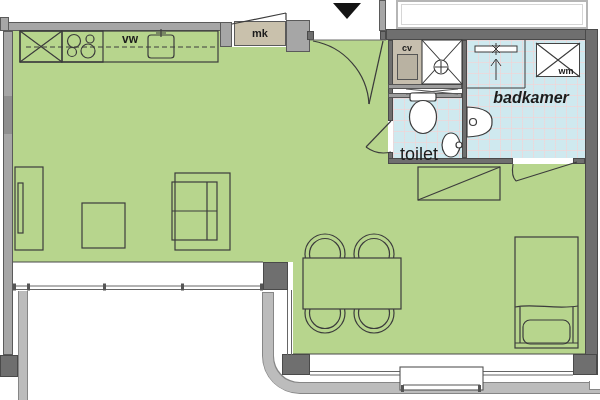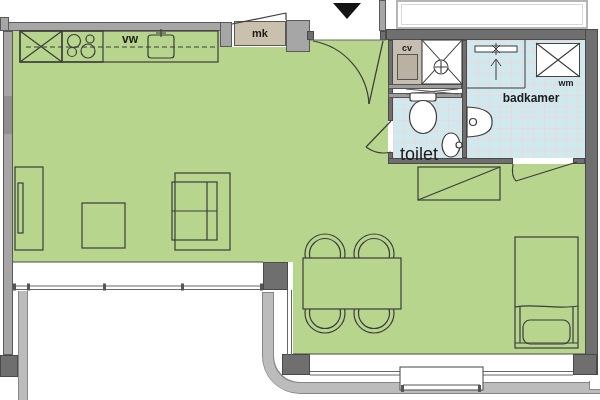--- a/index.html
+++ b/index.html
@@ -191,20 +191,20 @@
     <g>
       <path d="M293,354 H585" stroke="#4a4a4a" stroke-width="1.2"></path>
       <path d="M310,371.5 H573 M310,375 H573" stroke="#666" stroke-width="1"></path>
       <rect x="400" y="367" width="83" height="23" fill="#fff" stroke="#555" stroke-width="1.1"></rect>
       <path d="M403,385 H480" stroke="#555" stroke-width="1"></path>
       <rect x="401" y="385" width="3" height="7" fill="#555"></rect>
       <rect x="478" y="385" width="3" height="7" fill="#555"></rect>
     </g>
   </svg>
 
-  <div class="lbl" style="left:531px;top:98px;font-size:12px;font-weight:600;">badkamer</div>
+  <div class="lbl" style="left:531px;top:98px;font-size:16px;font-weight:600;font-style:italic;">badkamer</div>
   <div class="lbl" style="left:419px;top:154px;font-size:18px;font-weight:400;">toilet</div>
   <div class="lbl" style="left:260px;top:33px;font-size:11px;font-weight:600;">mk</div>
   <div class="lbl" style="left:407px;top:48px;font-size:9px;font-weight:600;">cv</div>
   <div class="lbl" style="left:130px;top:39px;font-size:12px;font-weight:700;">vw</div>
-  <div class="lbl" style="left:566px;top:71px;font-size:9px;font-weight:600;margin-top:12px;">wm</div>
+  <div class="lbl" style="left:566px;top:71px;font-size:9px;font-weight:600;">wm</div>
 
 </div>
 
 </body></html>

